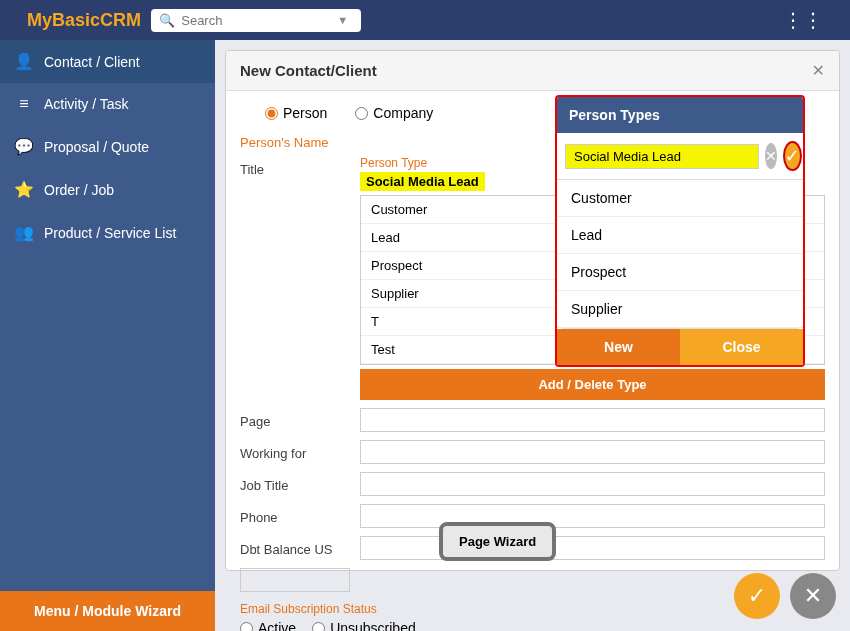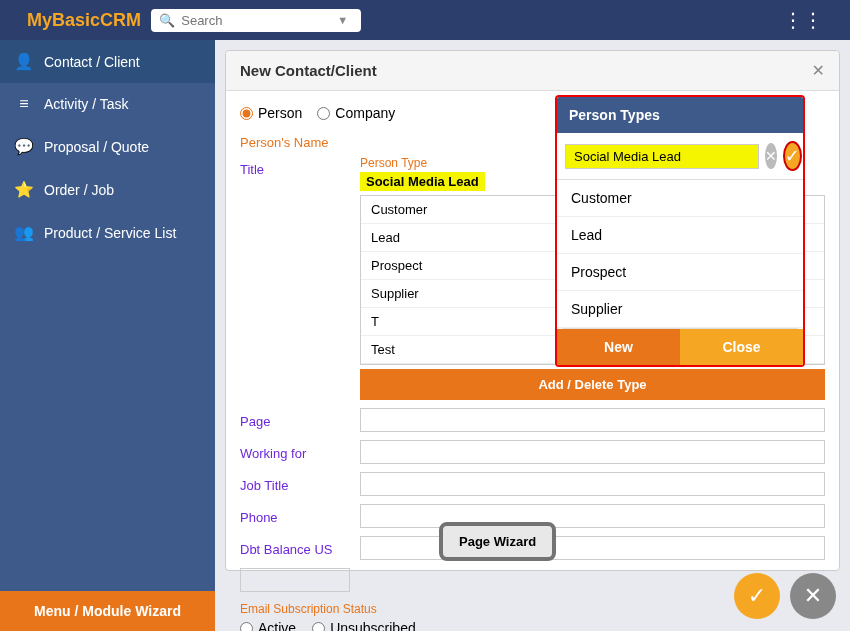--- a/index.html
+++ b/index.html
@@ -153,23 +153,24 @@
       border: none;
     }
 
     .modal-body {
       padding: 14px;
     }
 
     
     .radio-group {
       display: flex;
-      gap: 15px;
+      gap: 28px;
       margin-bottom: 14px;
       align-items: center;
+      margin-left: 25px;
     }
 
     .radio-item {
       display: flex;
       align-items: center;
       gap: 5px;
       font-size: 14px;
     }
 
     .radio-item input[type="radio"] {
@@ -179,21 +180,21 @@
     
     .form-grid {
       display: grid;
       grid-template-columns: 110px 1fr;
       gap: 8px 10px;
       align-items: start;
     }
 
     .form-label {
       font-size: 13px;
-      color: #6d28d9;
+      color: #404040;
       padding-top: 6px;
     }
 
     .person-name-label {
       font-size: 13px;
       color: #e8751a;
       margin-bottom: 6px;
     }
 
     .person-type-label {

